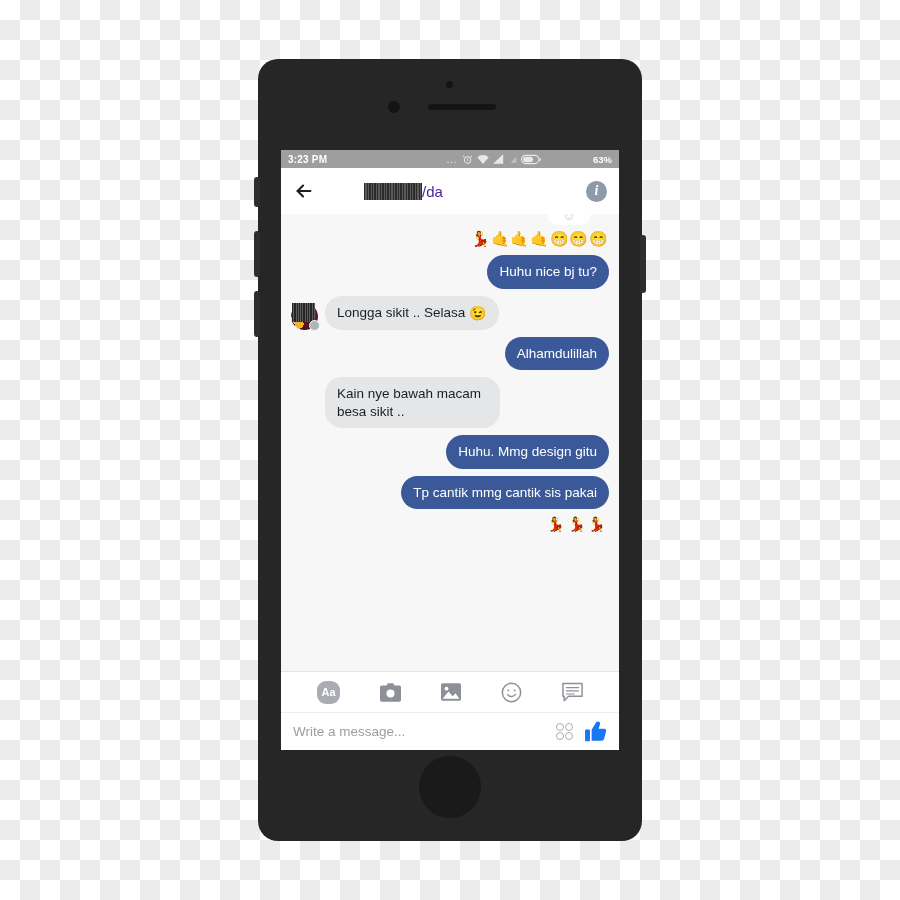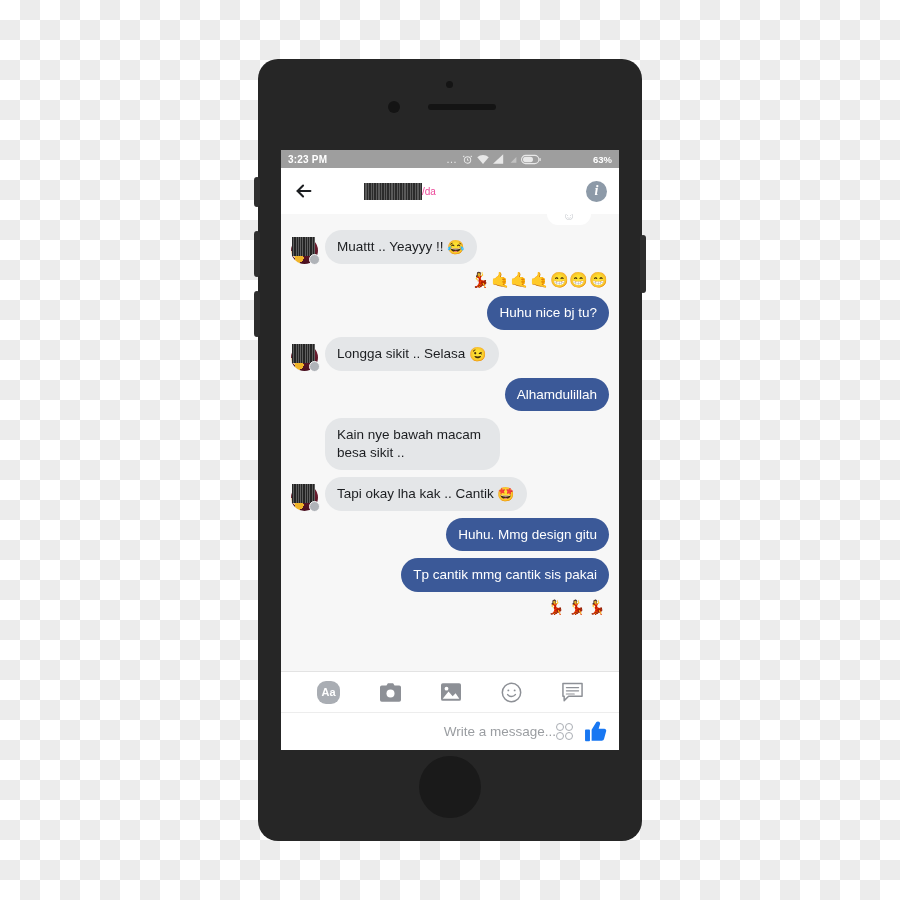--- a/index.html
+++ b/index.html
@@ -142,22 +142,22 @@
     width: 22px;
     height: 22px;
     flex: none;
     cursor: pointer;
   }
   .header-title {
     flex: 1;
     display: flex;
     align-items: center;
     margin-left: 16px;
-    font-size: 10px;
-    color: #ec4899;
+    font-size: 15px;
+    color: #4c1d95;
     padding-left: 33px;
   }
   .redacted {
     display: inline-block;
     width: 58px;
     height: 17px;
     background:
       repeating-linear-gradient(90deg, #2b2b2b 0 1.4px, #5a5a5a 1.4px 2.6px),
       repeating-linear-gradient(0deg, #2b2b2b 0 1.4px, #555 1.4px 2.6px);
     vertical-align: middle;
@@ -330,21 +330,20 @@
   }
   .msg-input {
     flex: 1;
     border: none;
     outline: none;
     background: transparent;
     font-family: "Liberation Sans", sans-serif;
     font-size: 13.5px;
     color: #8b5cf6;
     padding: 0;
-    text-align: right;
   }
   .msg-input::placeholder { color: #9a9da1; }
   .sticker-grid {
     display: grid;
     grid-template-columns: 1fr 1fr;
     gap: 1px;
     margin-right: 12px;
     cursor: pointer;
   }
   .sticker-dot {
@@ -411,71 +410,49 @@
       </div>
       <div class="info-icon">i</div>
     </div>
 
     <div class="messages">
 
       <div class="partial-bubble">
         <div class="pb">☺</div>
       </div>
 
+
+      <div class="emoji-row">💃🤙🤙🤙😁😁😁</div>
+
+      <div class="row out">
+        <div class="bubble out">Huhu nice bj tu?</div>
+      </div>
+
       <div class="row in">
         <div class="avatar">
           <div class="avatar-img"></div>
           <div class="avatar-redact"></div>
           <div class="avatar-badge"></div>
         </div>
         <div class="bubble in">
-          <span>Muattt .. Yeayyy !!</span>
-          <span class="emoji-inline">😂</span>
-        </div>
-      </div>
-
-      <div class="emoji-row">💃🤙🤙🤙😁😁😁</div>
-
-      <div class="row out">
-        <div class="bubble out">Huhu nice bj tu?</div>
-      </div>
-
-      <div class="row in">
-        <div class="avatar">
-          <div class="avatar-img"></div>
-          <div class="avatar-redact"></div>
-          <div class="avatar-badge"></div>
-        </div>
-        <div class="bubble in">
           <span>Longga sikit .. Selasa</span>
           <span class="emoji-inline">😉</span>
         </div>
       </div>
 
       <div class="row out">
         <div class="bubble out">Alhamdulillah</div>
       </div>
 
 
       <div class="row in">
         <div class="avatar-spacer"></div>
         <div class="bubble in" style="max-width:175px">Kain nye bawah macam besa sikit ..</div>
       </div>
 
-      <div class="row in">
-        <div class="avatar">
-          <div class="avatar-img"></div>
-          <div class="avatar-redact"></div>
-          <div class="avatar-badge"></div>
-        </div>
-        <div class="bubble in">
-          <span>Tapi okay lha kak .. Cantik</span>
-          <span class="emoji-inline">🤩</span>
-        </div>
-      </div>
 
       <div class="row out">
         <div class="bubble out">Huhu. Mmg design gitu</div>
       </div>
 
       <div class="row out">
         <div class="bubble out">Tp cantik mmg cantik sis pakai</div>
       </div>
 
       <div class="emoji-row small">💃💃💃</div>

